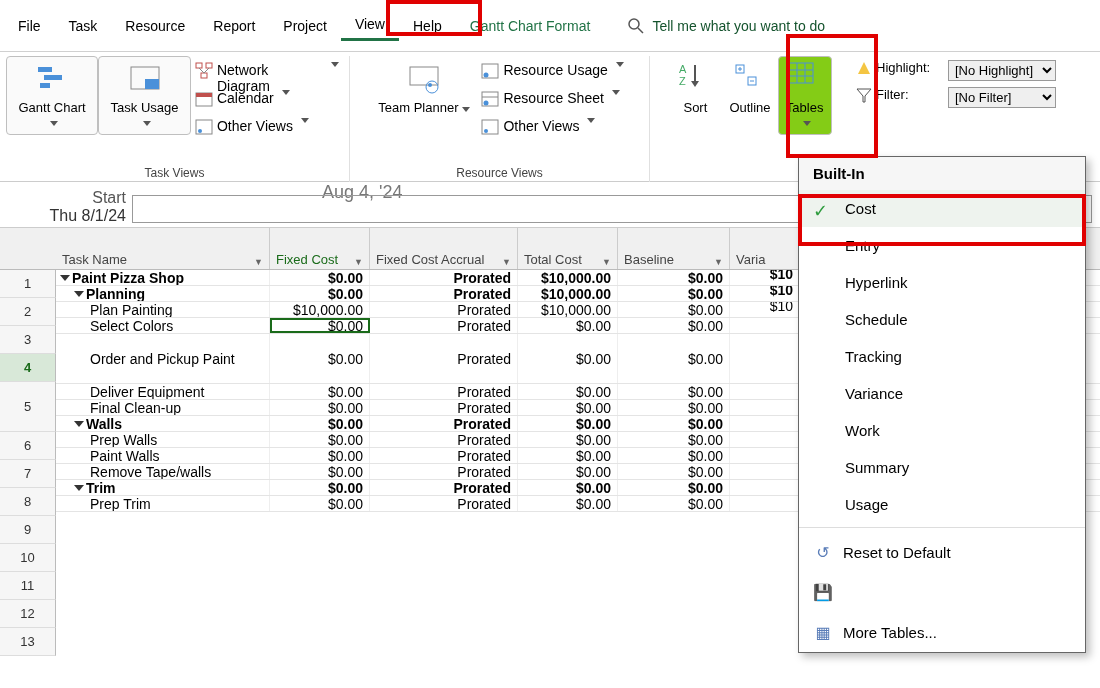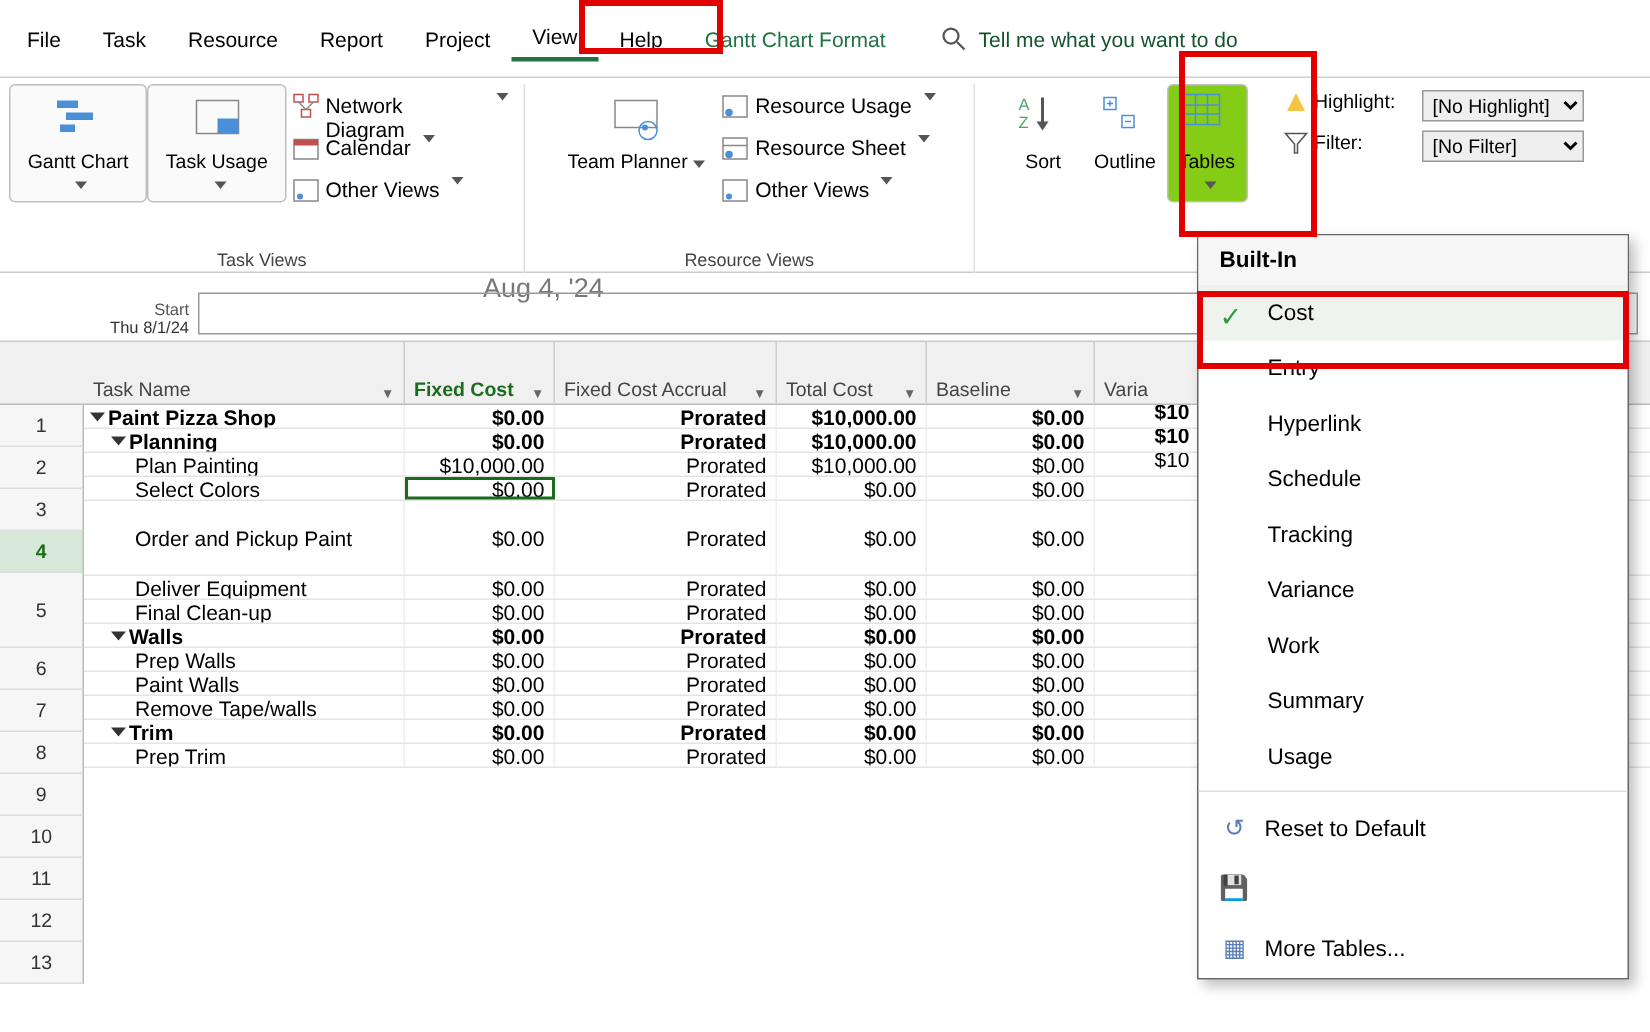--- a/index.html
+++ b/index.html
@@ -22,37 +22,37 @@
 .bigbtn .icon { width:36px; height:36px; margin-bottom:4px; }
 .bigbtn .lbl { font-size:13px; text-align:center; line-height:1.1; }
 .bigbtn.outlined { border:1px solid #bfbfbf; background:#fafafa; }
 
 .smallrow { display:flex; align-items:flex-start; gap:4px; padding:2px 4px; height:28px; }
 .smallrow .icon { width:18px; height:18px; }
 .caret { display:inline-block; width:0; height:0; border-left:4px solid transparent; border-right:4px solid transparent; border-top:5px solid #555; margin-left:4px; }
 
 
 .timeline { display:flex; align-items:flex-end; height:46px; border-bottom:1px solid #ccc; position:relative; background:#fff;}
-.timeline .start-info { font-size:11px; text-align:right; padding:2px 6px 2px 0; width:132px; color:#333;}
+.timeline .start-info { font-size:16px; text-align:right; padding:2px 6px 2px 0; width:132px; color:#333;}
 .timeline .bar { flex:1; height:28px; border:1px solid #999; margin:0 8px 4px 0; position:relative; }
 .timeline .date-label { position:absolute; left:322px; top:0; font-size:18px; color:#777;}
 
 
 .sheet { display:flex; }
 .rownums { width:56px; }
 .rownums .hdr { height:42px; border-bottom:1px solid #bbb; background:#f0f0f0;}
 .rownums .rn { height:28px; display:flex; align-items:center; justify-content:center; border-right:1px solid #bbb; border-bottom:1px solid #ddd; background:#f6f6f6; font-size:13px; color:#333;}
 .rownums .rn.tall { height:50px; }
 .rownums .rn.sel { background:#d8e8d8; color:#1a6b1a; font-weight:600;}
 
 .grid { flex:1; }
 .colhdr { display:flex; height:42px; background:#f0f0f0; border-bottom:1px solid #bbb; }
 .ch { border-right:1px solid #ccc; padding:2px 6px; font-size:13px; color:#444; display:flex; align-items:flex-end; justify-content:space-between; }
 .ch .arrow { font-size:9px; color:#666; }
-.ch.fixed { color:#1a6b1a; font-weight:700; }
+.ch.fixed { color:#1a6b1a; font-weight:400; }
 
 .row { display:flex; height:16px; border-bottom:1px solid #e4e4e4; }
 .row.tall { height:50px; }
 .cell { border-right:1px solid #eee; padding:3px 6px; font-size:14px; display:flex; align-items:center; overflow:hidden; }
 .cell.task { justify-content:flex-start; }
 .cell.num { justify-content:flex-end; }
 .bold { font-weight:700; }
 .indent1 { padding-left:20px; }
 .indent2 { padding-left:34px; }
 .outline-tri { display:inline-block; width:0; height:0; border-top:5px solid transparent; border-bottom:5px solid transparent; border-left:6px solid #333; transform:rotate(90deg); margin-right:4px;}

